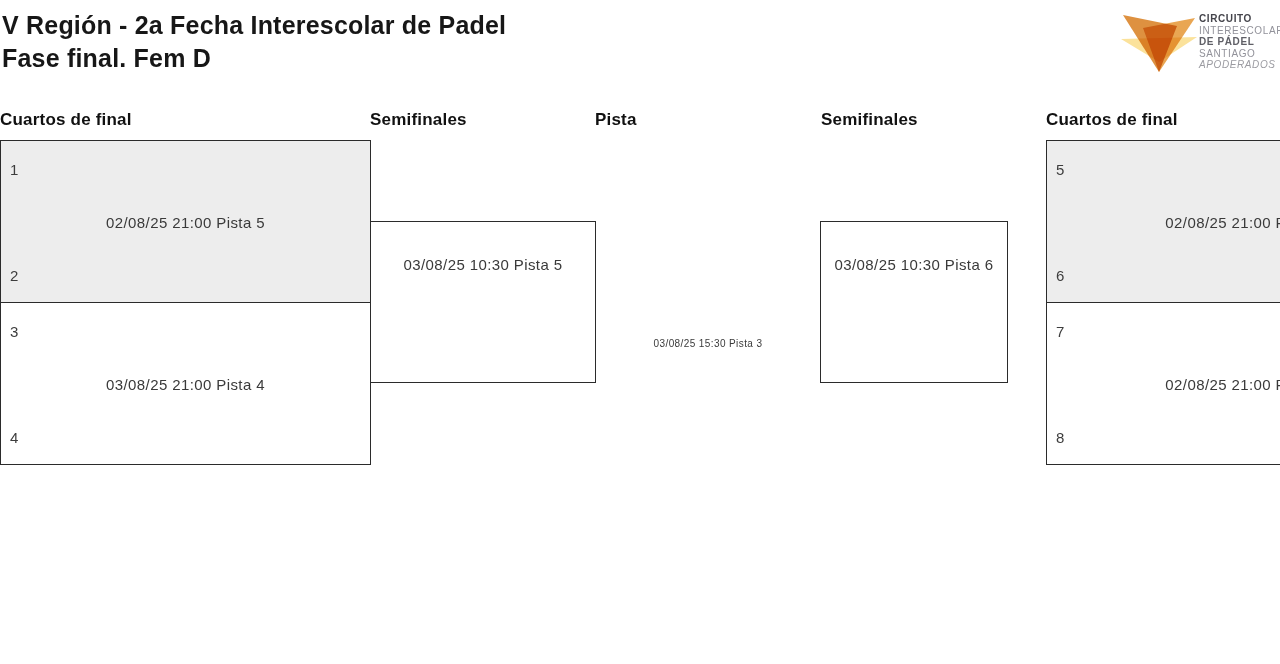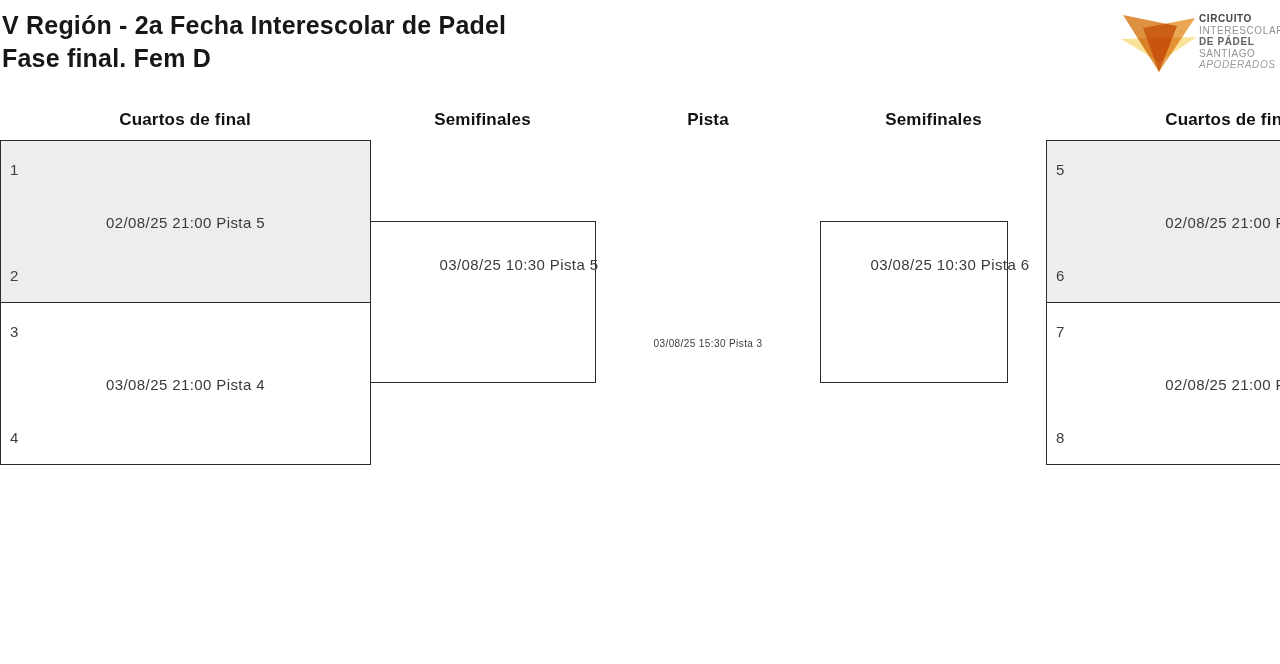--- a/index.html
+++ b/index.html
@@ -44,21 +44,21 @@
   .logo-text .l-italic     { font-weight: 400; font-style: italic; color: #9b9ba1; }
 
   
   .round-header {
     position: absolute;
     top: 110px;
     font-size: 17px;
     font-weight: 600;
     letter-spacing: 0.2px;
     color: #111111;
-    text-align: center;
+    text-align: left;
     white-space: nowrap;
   }
   .rh-1 { left: 0;      width: 370px; }
   .rh-2 { left: 370px;  width: 225px; }
   .rh-3 { left: 595px;  width: 226px; }
   .rh-4 { left: 821px;  width: 225px; }
   .rh-5 { left: 1046px; width: 370px; }
 
   
   .match-box {
@@ -92,21 +92,21 @@
     left: 0;
     width: 100%;
     text-align: center;
     font-size: 15px;
     line-height: 17px;
     letter-spacing: 0.4px;
     color: #3a3a3a;
     white-space: nowrap;
   }
   .info-center { top: 50%; transform: translateY(-50%); }
-  .info-upper  { top: 34px; margin-left: 36px; }
+  .info-upper  { top: 34px; }
 
   .final-slot {
     position: absolute;
     left: 595px;
     top: 335px;
     width: 226px;
     text-align: center;
     font-size: 10px;
     line-height: 17px;
     letter-spacing: 0.4px;

